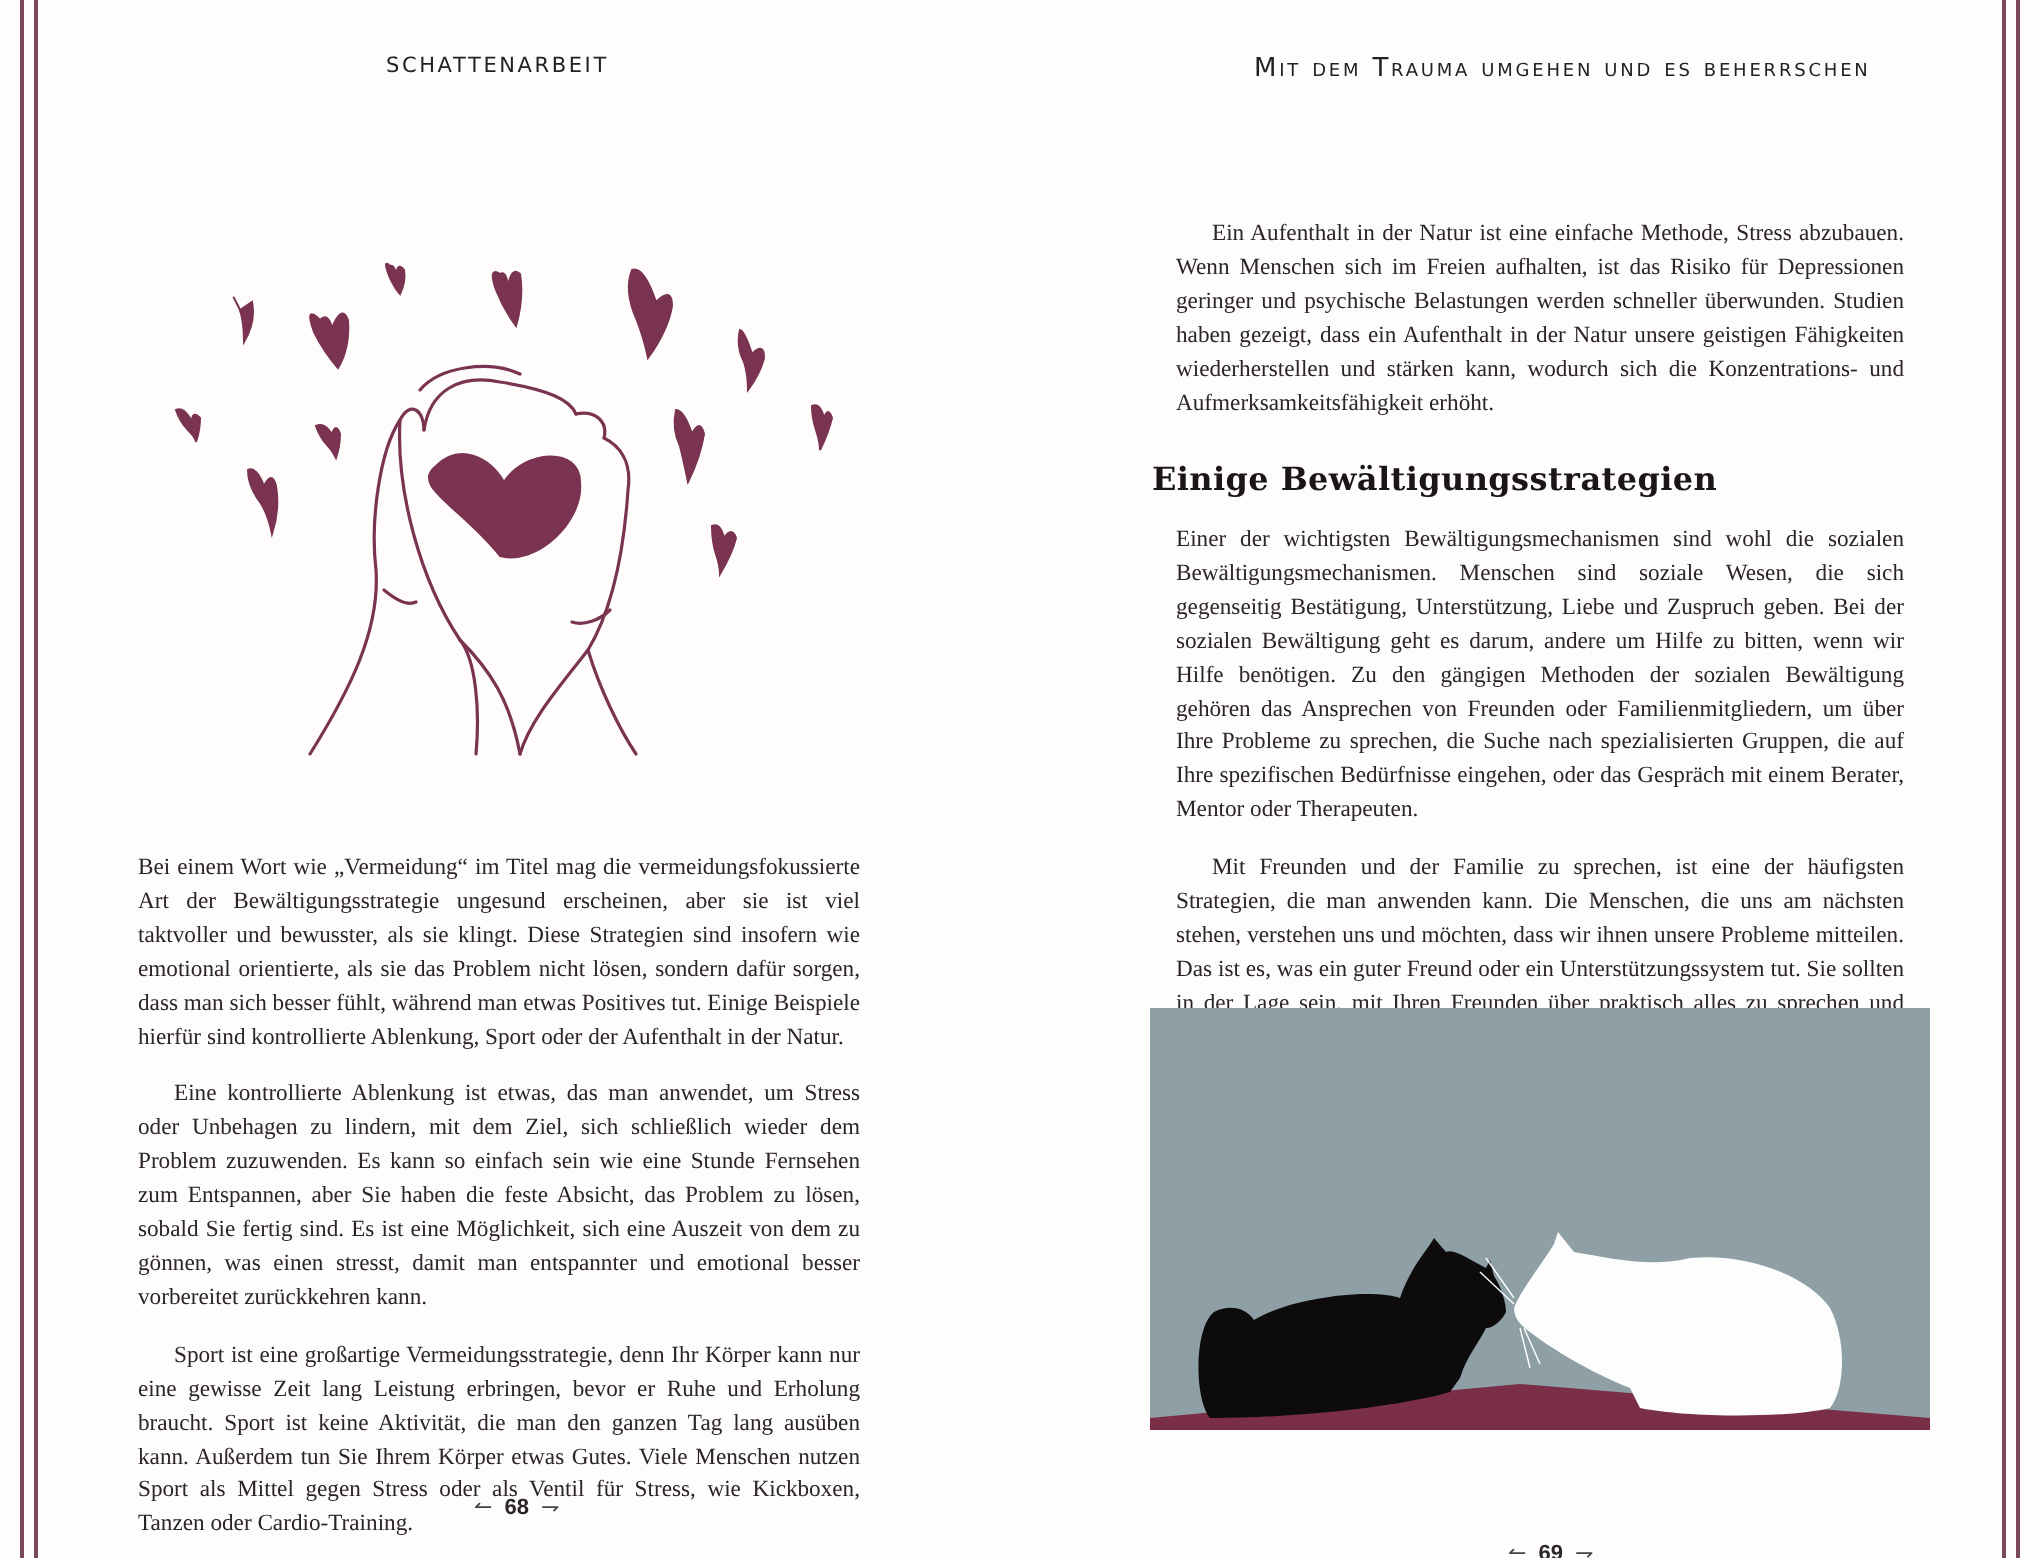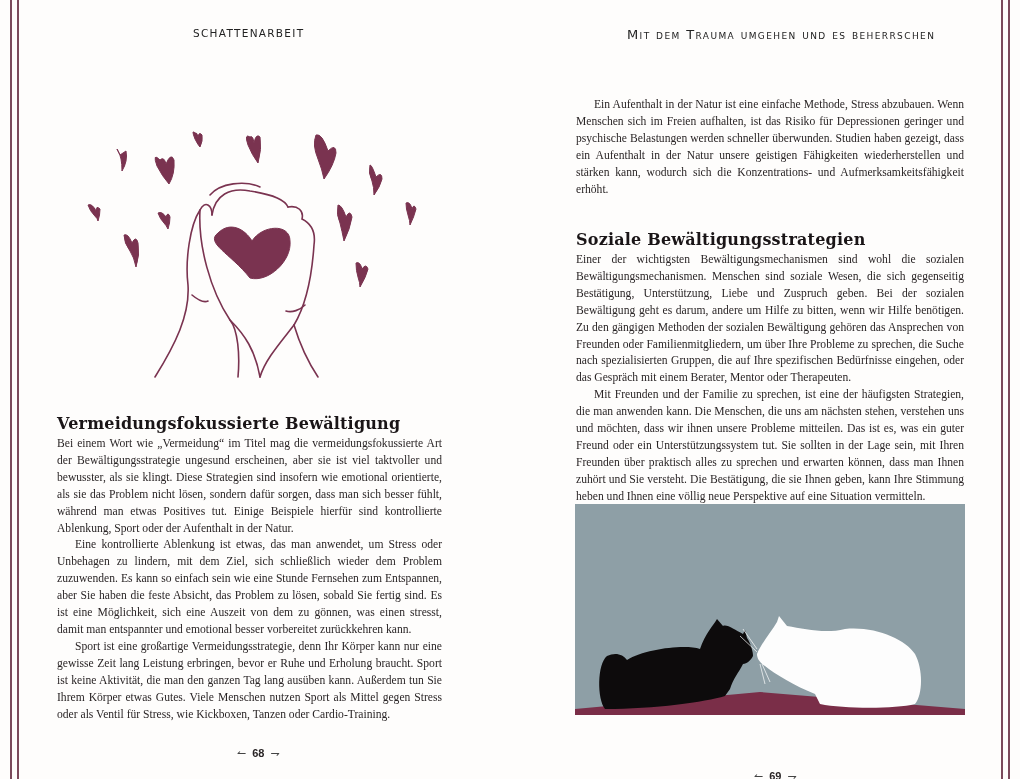--- a/index.html
+++ b/index.html
@@ -15,21 +15,21 @@
     .running-head {
       position: absolute; top: 27px; left: 0; right: 0; text-align: center;
       font-family: "DejaVu Sans", sans-serif; font-size: 10.5px; letter-spacing: 1.3px;
       color: #222;
     }
     .page-left .running-head { left: 0; width: 510px; text-align: center; padding-left: 0; }
     .page-left .running-head span { position: absolute; left: 193px; }
     .page-right .running-head span { position: absolute; left: 117px; font-variant: small-caps; font-size: 13px; letter-spacing: 1.4px; }
 
     .text-block { position: absolute; font-size: 11.6px; line-height: 16.9px; text-align: justify; }
-    .text-block p { margin: 0; }
+    .text-block p { margin: 12px; }
     .text-block p.indent { text-indent: 18px; }
 
     .h2 {
       font-family: "DejaVu Serif", serif; font-weight: bold; font-size: 16px;
       letter-spacing: 0.2px; color: #1a1517; line-height: 20px; margin-bottom: 2px;
     }
 
     .left-text { left: 57px; top: 414px; width: 385px; }
     .right-top { left: 576px; top: 97px; width: 388px; }
     .right-sec { left: 576px; top: 230px; width: 388px; }
@@ -85,21 +85,20 @@
       <path d="M214 210 C220 230 230 250 238 262"></path>
       <path d="M120 95 C118 130 130 175 150 205 C158 215 160 240 158 262"></path>
       <path d="M214 210 C200 228 185 245 180 262"></path>
       <path d="M150 205 C165 220 175 235 180 262"></path>
       <path d="M112 180 C118 185 124 188 128 186"></path>
       <path d="M225 190 C220 195 212 198 206 196"></path>
     </g>
   </svg>
 
   <div class="text-block left-text">
-    <div class="h2">Vermeidungsfokussierte Bewältigung</div>
     <p>Bei einem Wort wie „Vermeidung“ im Titel mag die vermeidungsfokussierte Art der Bewältigungsstrategie ungesund erscheinen, aber sie ist viel taktvoller und bewusster, als sie klingt. Diese Strategien sind insofern wie emotional orientierte, als sie das Problem nicht lösen, sondern dafür sorgen, dass man sich besser fühlt, während man etwas Positives tut. Einige Beispiele hierfür sind kontrollierte Ablenkung, Sport oder der Aufenthalt in der Natur.</p>
     <p class="indent">Eine kontrollierte Ablenkung ist etwas, das man anwendet, um Stress oder Unbehagen zu lindern, mit dem Ziel, sich schließlich wieder dem Problem zuzuwenden. Es kann so einfach sein wie eine Stunde Fernsehen zum Entspannen, aber Sie haben die feste Absicht, das Problem zu lösen, sobald Sie fertig sind. Es ist eine Möglichkeit, sich eine Auszeit von dem zu gönnen, was einen stresst, damit man entspannter und emotional besser vorbereitet zurückkehren kann.</p>
     <p class="indent">Sport ist eine großartige Vermeidungsstrategie, denn Ihr Körper kann nur eine gewisse Zeit lang Leistung erbringen, bevor er Ruhe und Erholung braucht. Sport ist keine Aktivität, die man den ganzen Tag lang ausüben kann. Außerdem tun Sie Ihrem Körper etwas Gutes. Viele Menschen nutzen Sport als Mittel gegen Stress oder als Ventil für Stress, wie Kickboxen, Tanzen oder Cardio-Training.</p>
   </div>
 
   <div class="folio folio-left">
     <span class="orn">↼</span><span>68</span><span class="orn">⇁</span>
   </div>
 </div>
 
@@ -107,21 +106,21 @@
   <div class="running-head">
     <span>Mit dem Trauma umgehen und es beherrschen</span>
   </div>
 </div>
 
 <div class="text-block right-top">
   <p class="indent">Ein Aufenthalt in der Natur ist eine einfache Methode, Stress abzubauen. Wenn Menschen sich im Freien aufhalten, ist das Risiko für Depressionen geringer und psychische Belastungen werden schneller überwunden. Studien haben gezeigt, dass ein Aufenthalt in der Natur unsere geistigen Fähigkeiten wiederherstellen und stärken kann, wodurch sich die Konzentrations- und Aufmerksamkeitsfähigkeit erhöht.</p>
 </div>
 
 <div class="text-block right-sec">
-  <div class="h2">Soziale Bewältigungsstrategien</div>
+  <div class="h2">Einige Bewältigungsstrategien</div>
   <p>Einer der wichtigsten Bewältigungsmechanismen sind wohl die sozialen Bewältigungsmechanismen. Menschen sind soziale Wesen, die sich gegenseitig Bestätigung, Unterstützung, Liebe und Zuspruch geben. Bei der sozialen Bewältigung geht es darum, andere um Hilfe zu bitten, wenn wir Hilfe benötigen. Zu den gängigen Methoden der sozialen Bewältigung gehören das Ansprechen von Freunden oder Familienmitgliedern, um über Ihre Probleme zu sprechen, die Suche nach spezialisierten Gruppen, die auf Ihre spezifischen Bedürfnisse eingehen, oder das Gespräch mit einem Berater, Mentor oder Therapeuten.</p>
   <p class="indent">Mit Freunden und der Familie zu sprechen, ist eine der häufigsten Strategien, die man anwenden kann. Die Menschen, die uns am nächsten stehen, verstehen uns und möchten, dass wir ihnen unsere Probleme mitteilen. Das ist es, was ein guter Freund oder ein Unterstützungssystem tut. Sie sollten in der Lage sein, mit Ihren Freunden über praktisch alles zu sprechen und erwarten können, dass man Ihnen zuhört und Sie versteht. Die Bestätigung, die sie Ihnen geben, kann Ihre Stimmung heben und Ihnen eine völlig neue Perspektive auf eine Situation vermitteln.</p>
 </div>
 
 <div class="photo">
   <svg width="390" height="211" viewBox="0 0 390 211">
     <rect width="390" height="211" fill="#8e9fa6"></rect>
 
     <polygon points="0,211 0,205 185,188 390,205 390,211" fill="#7a2e48"></polygon>
 

